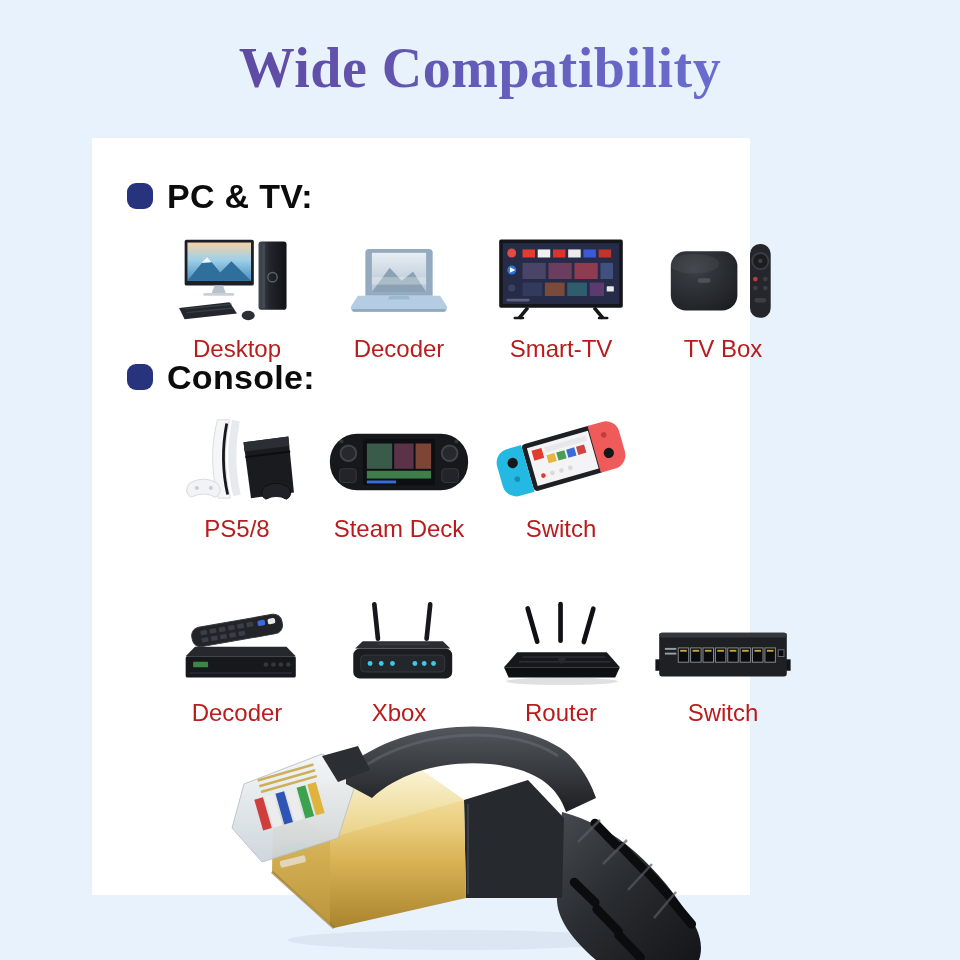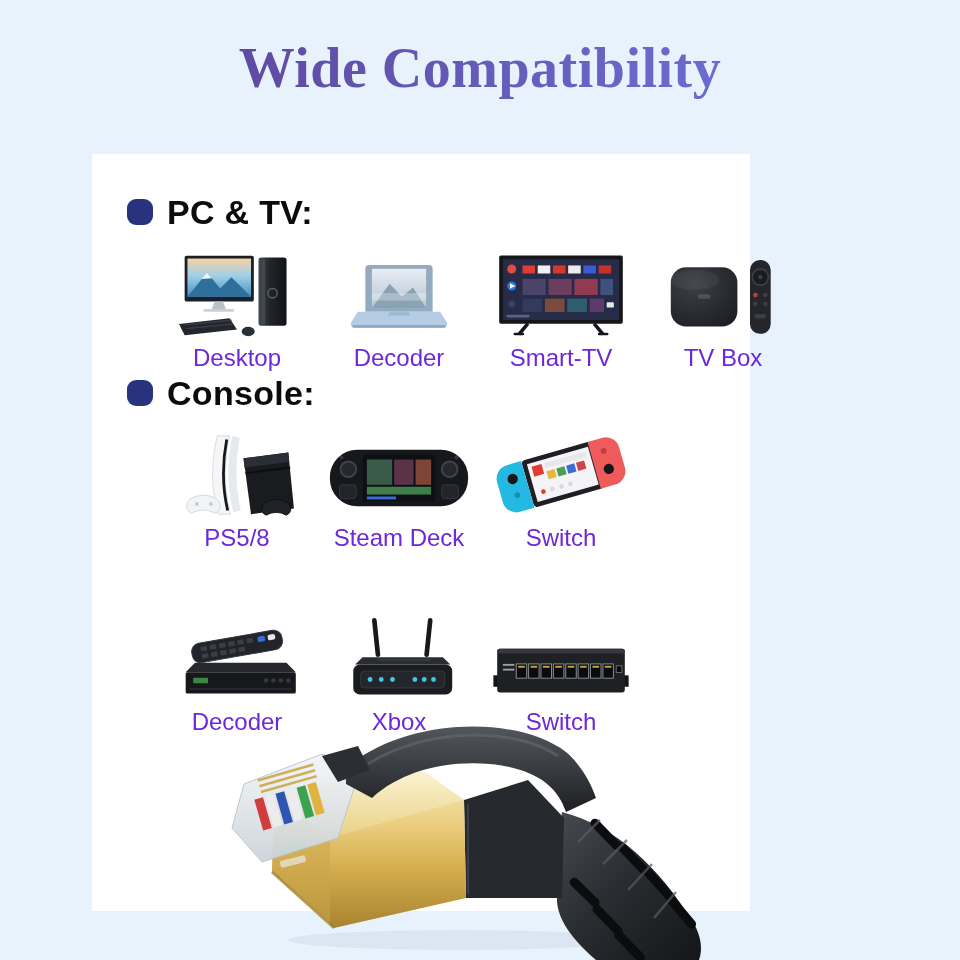--- a/index.html
+++ b/index.html
@@ -10,37 +10,37 @@
   }
   .title{
     position:absolute;top:36px;left:0;width:100%;text-align:center;
     font-family:"Liberation Serif","DejaVu Serif",serif;
     font-weight:700;font-size:56px;letter-spacing:.5px;
     background:linear-gradient(90deg,#5c4197 12%,#6c76da 88%);
     -webkit-background-clip:text;background-clip:text;
     -webkit-text-fill-color:transparent;color:transparent;
   }
   .card{
-    position:absolute;left:92px;top:154px;width:658px;height:757px;
+    position:absolute;left:92px;top:138px;width:658px;height:757px;
     background:#ffffff;
     text-align:right;
   }
   .sec-header{
     position:absolute;left:35px;height:40px;
     display:flex;align-items:center;gap:14px;
   }
   .bullet{width:26px;height:26px;border-radius:9px;background:#27337c;flex:0 0 auto;}
   .sec-label{font-size:34px;font-weight:700;color:#0c0c0c;letter-spacing:.3px;}
   .row{
     position:absolute;left:64px;width:648px;
     display:grid;grid-template-columns:repeat(4,1fr);
   }
   .cell{display:flex;flex-direction:column;align-items:center;}
   .icon-box{height:88px;display:flex;align-items:flex-end;justify-content:center;}
-  .cell-label{margin-top:6px;font-size:24px;color:#6d28d9;}
+  .cell-label{margin-top:13px;font-size:24px;color:#b91c1c;}
   #hdr-1{top:38px} #row-1{top:96px}
   #hdr-2{top:219px} #row-2{top:276px}
   #hdr-3{top:423px} #row-3{top:460px}
   .cable{position:absolute;left:218px;top:712px;width:516px;height:248px;}
 </style>
 </head>
 <body>
 
 <div class="title">Wide Compatibility</div>
 
@@ -278,20 +278,36 @@
           <rect x="34" y="59" width="90" height="18" rx="4" fill="#23262b" stroke="#383b42"></rect>
           <circle cx="44" cy="68" r="2.6" fill="#3fc8e8"></circle>
           <circle cx="56" cy="68" r="2.6" fill="#3fc8e8"></circle>
           <circle cx="68" cy="68" r="2.6" fill="#3fc8e8"></circle>
           <circle cx="92" cy="68" r="2.6" fill="#3fc8e8"></circle>
           <circle cx="102" cy="68" r="2.6" fill="#3fc8e8"></circle>
           <circle cx="112" cy="68" r="2.6" fill="#3fc8e8"></circle>
         </svg>
       </div>
       <div class="cell-label">Xbox</div>
+    </div>
+    <div class="cell">
+      <div class="icon-box">
+        <svg width="142" height="86" viewBox="0 0 150 92">
+          <rect x="72" y="2" width="5" height="44" rx="2.5" fill="#101114"></rect>
+          <rect x="42" y="6" width="5" height="42" rx="2.5" fill="#101114" transform="rotate(-16 44 27)"></rect>
+          <rect x="102" y="6" width="5" height="42" rx="2.5" fill="#101114" transform="rotate(16 104 27)"></rect>
+          <polygon points="28,56 124,56 138,72 14,72" fill="#17181c"></polygon>
+          <line x1="34" y1="61" x2="122" y2="61" stroke="#2b2e34" stroke-width="1.5"></line>
+          <line x1="30" y1="66" x2="128" y2="66" stroke="#2b2e34" stroke-width="1.5"></line>
+          <circle cx="76" cy="64" r="4" fill="#26292f"></circle>
+          <path d="M14 72 h124 l-5 11 h-114 z" fill="#0e0f12"></path>
+          <ellipse cx="76" cy="87" rx="60" ry="4" fill="#000000" opacity=".12"></ellipse>
+        </svg>
+      </div>
+      <div class="cell-label">Router</div>
     </div>
     <div class="cell">
       <div class="icon-box">
         <svg width="144" height="80" viewBox="0 0 150 84">
           <rect x="4" y="56" width="9" height="12" fill="#141518"></rect>
           <rect x="137" y="56" width="9" height="12" fill="#141518"></rect>
           <rect x="8" y="28" width="134" height="46" rx="3" fill="#1e2024"></rect>
           <rect x="8" y="28" width="134" height="5" rx="2.5" fill="#34373d"></rect>
           <rect x="14" y="44" width="12" height="2" fill="#9aa0a8"></rect>
           <rect x="14" y="49" width="12" height="2" fill="#9aa0a8"></rect>

